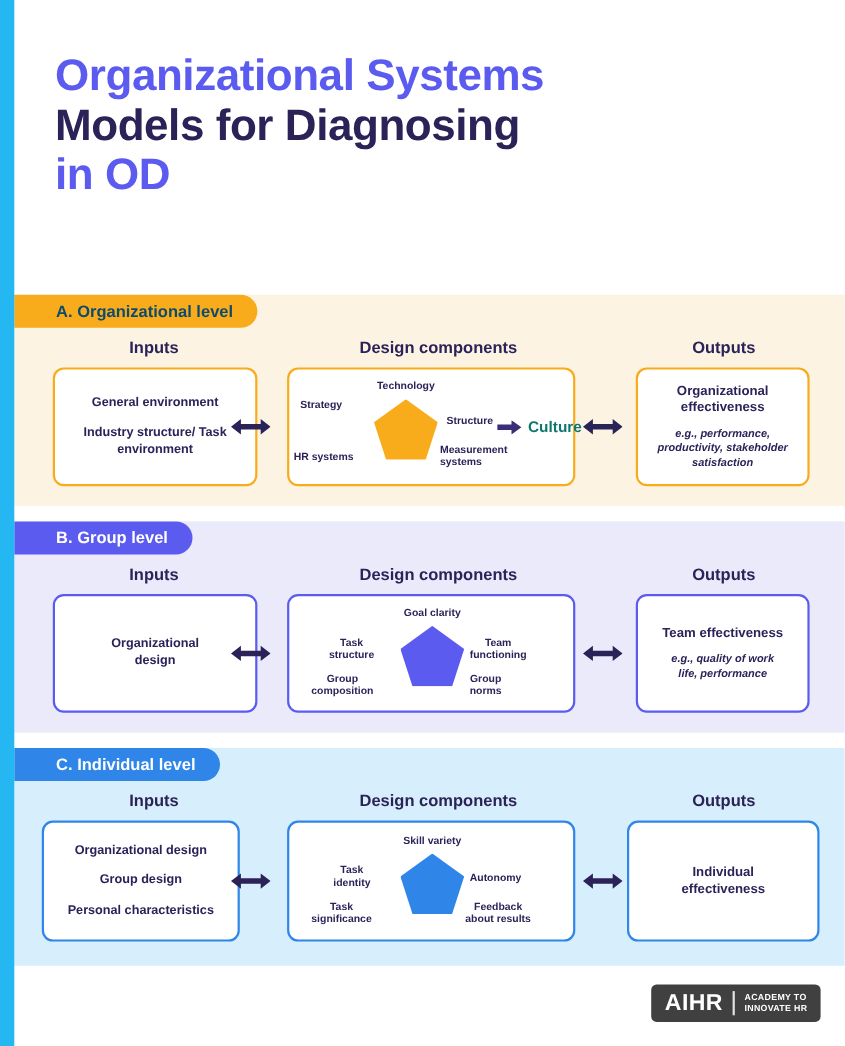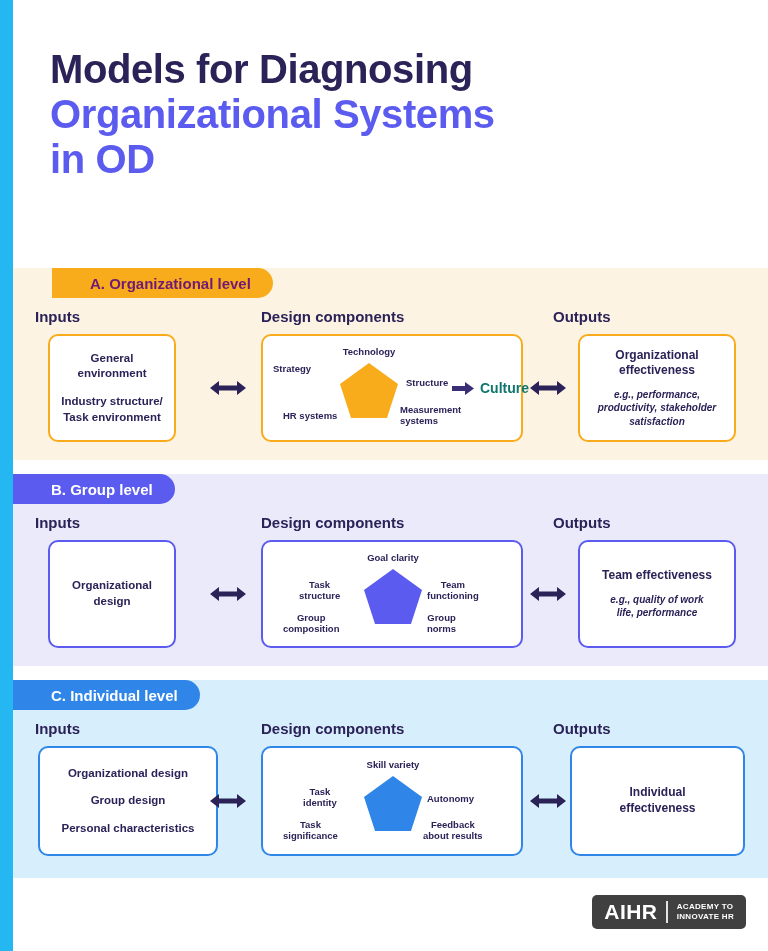--- a/index.html
+++ b/index.html
@@ -54,21 +54,21 @@
     padding: 0 22px 0 38px;
     display: flex; align-items: center;
     border-radius: 0 16px 16px 0;
     font-size: 15px;
     font-weight: bold;
     white-space: nowrap;
     z-index: 3;
   }
 
   .sec-a .band  { background: #FDF3E3; }
-  .sec-a .badge { background: #F9AC1B; color: #701a75; margin-left: 39px; }
+  .sec-a .badge { background: #F9AC1B; color: #0c4a6e; }
   .sec-b .band  { background: #EAEAFB; }
   .sec-b .badge { background: #5B5BF0; color: #ffffff; }
   .sec-c .band  { background: #D7EEFC; }
   .sec-c .badge { background: #2F86E8; color: #ffffff; }
 
   
   .cols {
     position: absolute;
     left: 0; top: 40px;
     width: 755px;
@@ -76,40 +76,41 @@
   }
   .col-head-row {
     position: relative;
     height: 26px;
   }
   .col-head {
     position: absolute;
     font-size: 15px;
     font-weight: bold;
     color: #2B2258;
+    text-align: center;
   }
   .col-head.inputs  { left: 22px;  width: 210px; }
   .col-head.design  { left: 248px; width: 275px; }
   .col-head.outputs { left: 540px; width: 210px; }
 
   .boxes-row {
     position: relative;
   }
   .card {
     position: absolute;
     background: #ffffff;
     border-radius: 10px;
     display: flex;
     flex-direction: column;
     align-items: center;
     justify-content: center;
     text-align: center;
     color: #2B2258;
   }
-  .card.inputs  { left: 35px;  width: 128px; }
+  .card.inputs  { left: 35px;  width: 186px; }
   .card.design  { left: 248px; width: 262px; }
   .card.outputs { left: 565px; width: 158px; }
 
   .sec-a .card { border: 2px solid #F9AC1B; }
   .sec-b .card { border: 2px solid #5B5BF0; }
   .sec-c .card { border: 2px solid #2F86E8; }
 
   .card-line {
     font-size: 11.5px;
     font-weight: bold;
@@ -209,22 +210,22 @@
   }
 </style>
 </head>
 <body>
 
 <div id="page">
 
   <div class="left-stripe"></div>
 
   <div class="title-block">
+    <div class="title-line accent">Organizational Systems</div>
     <div class="title-line dark">Models for Diagnosing</div>
-    <div class="title-line accent">Organizational Systems</div>
     <div class="title-line accent">in OD</div>
   </div>
 
   <div class="section sec-a" style="top:268px; height:192px;">
     <div class="band"></div>
     <div class="badge">A. Organizational level</div>
 
     <div class="cols">
       <div class="col-head-row">
         <div class="col-head inputs">Inputs</div>
@@ -245,21 +246,21 @@
             <path d="M0 8 L9 1 L9 5.5 L27 5.5 L27 1 L36 8 L27 15 L27 10.5 L9 10.5 L9 15 Z" fill="#2B2258"></path>
           </svg>
         </div>
 
         <div class="card design" style="top:0; height:108px;">
           <div class="pent-wrap">
             <div class="pentagon" style="left:77px; top:27px;"></div>
             <div class="plabel c" style="left:56px; top:10px; width:100px;">Technology</div>
             <div class="plabel l" style="left:10px; top:27px;">Strategy</div>
             <div class="plabel r" style="left:143px; top:41px;">Structure</div>
-            <div class="plabel l" style="left:20px; top:74px;">HR systems</div>
+            <div class="plabel l" style="left:4px; top:74px;">HR systems</div>
             <div class="plabel r" style="left:137px; top:68px; white-space:pre-line;">Measurement
 systems</div>
             <div class="culture-grp" style="left:189px; top:44px;">
               <svg width="22" height="13" viewBox="0 0 22 13">
                 <path d="M0 4 L13 4 L13 0 L22 6.5 L13 13 L13 9 L0 9 Z" fill="#3A2E77"></path>
               </svg>
               <span class="culture-txt">Culture</span>
             </div>
           </div>
         </div>

